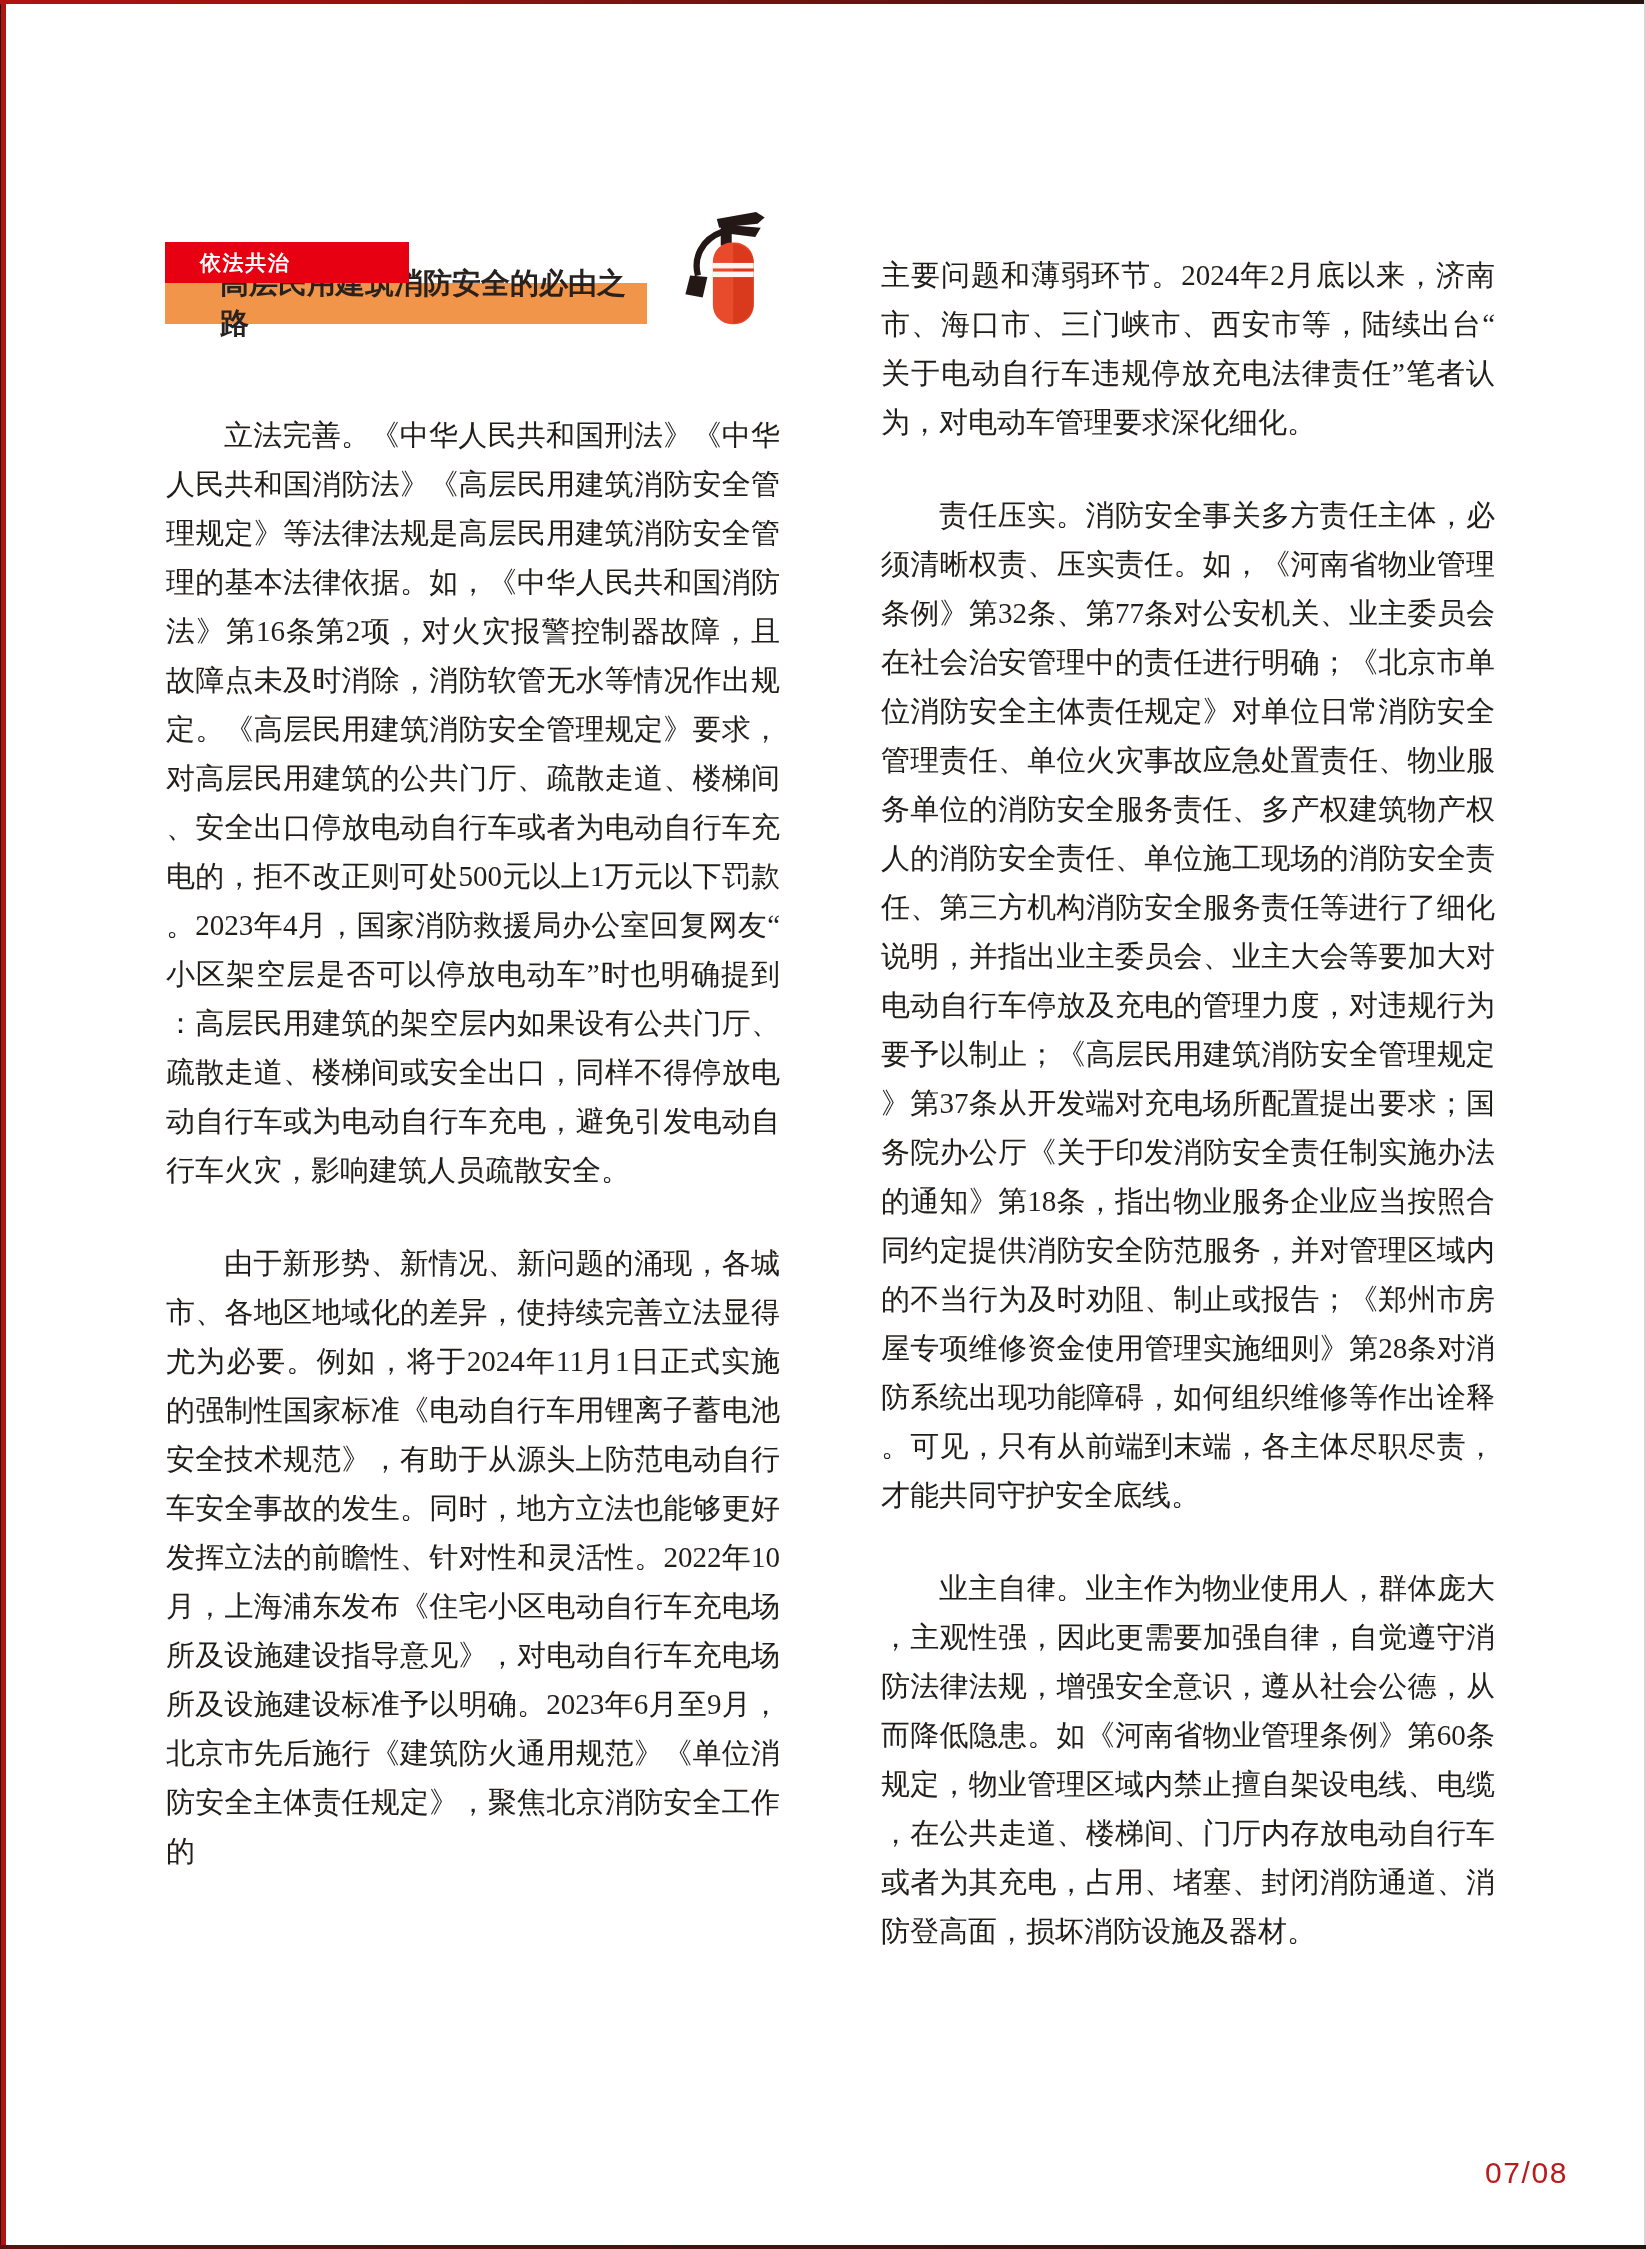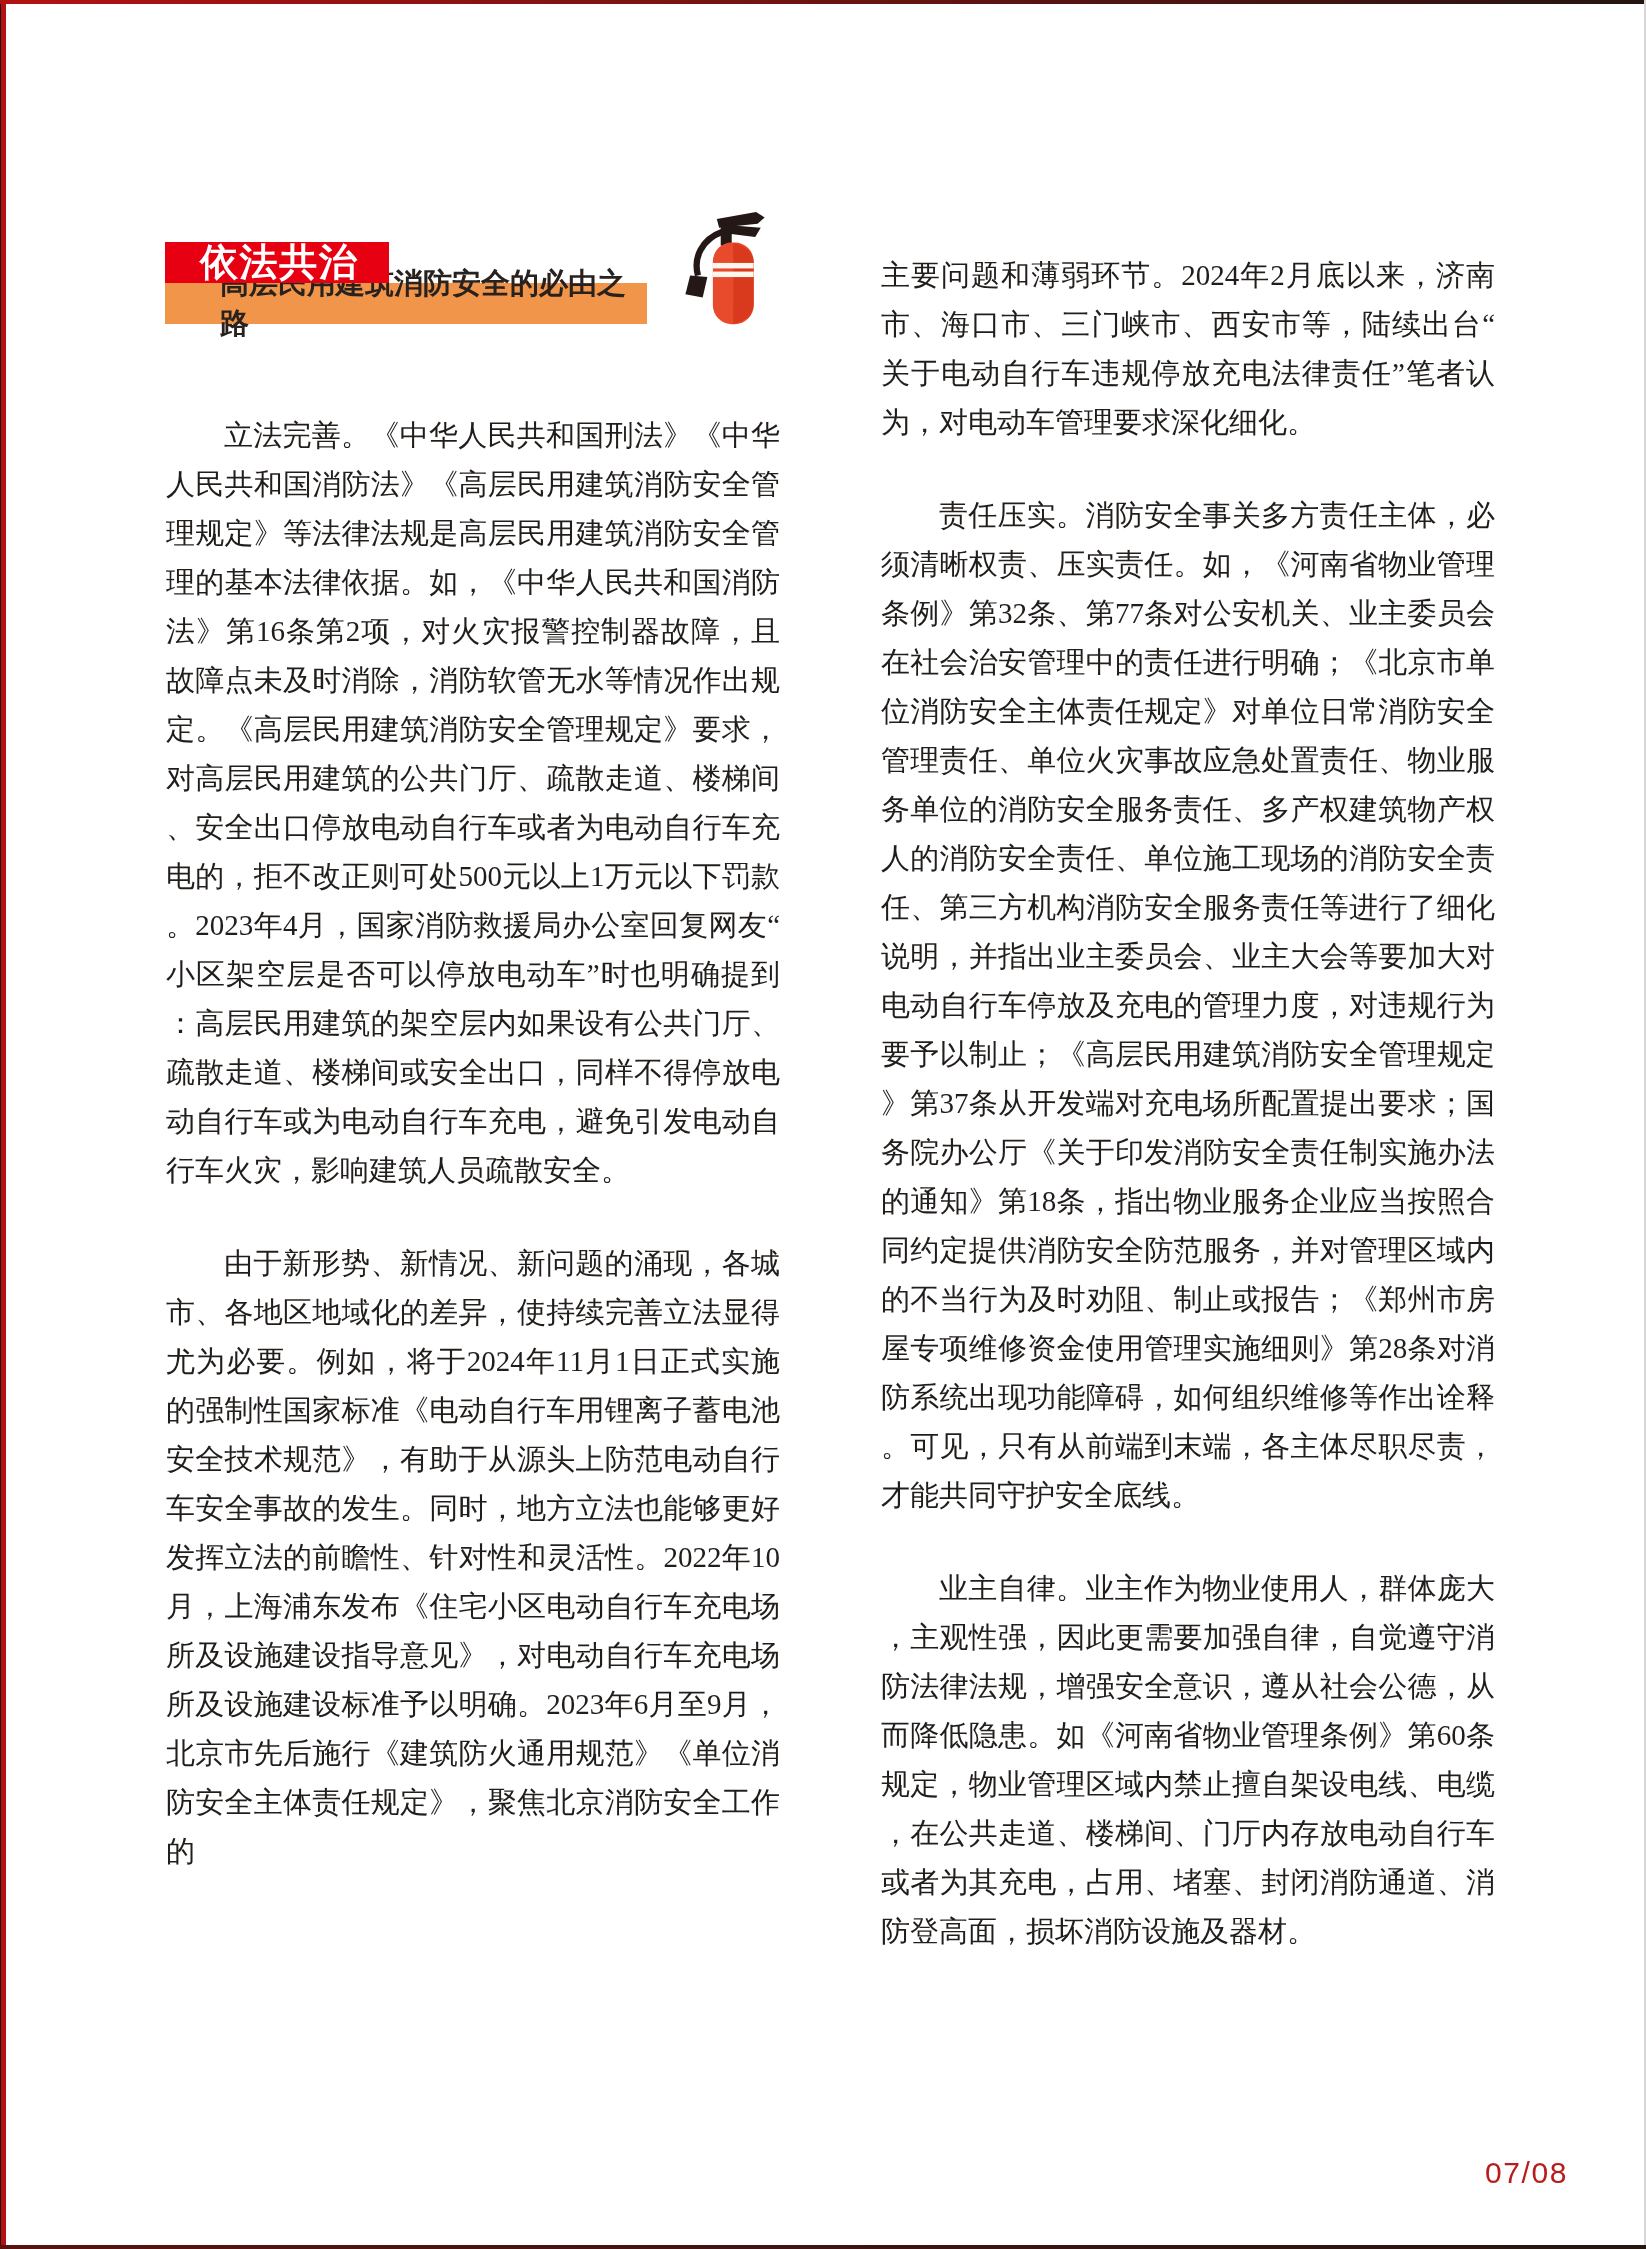--- a/index.html
+++ b/index.html
@@ -12,25 +12,25 @@
   }
   
   .frame{position:absolute;z-index:5;}
   .frame-left{left:0;top:0;width:4.7px;height:2250px;background:var(--border-left,#b31212);border-left:0.8px solid #1c0d0b;}
   .frame-top{left:0;top:0;width:1647px;height:3.9px;background:linear-gradient(90deg,var(--border-left,#b31212),var(--border-dark,#241511));}
   .frame-right{right:0;top:0;width:3.1px;height:2250px;background:var(--border-right,#d8d6d4);}
   .frame-bottom{left:0;bottom:0;width:1647px;height:4.7px;background:linear-gradient(90deg,#5a1210,var(--border-dark,#241511));}
 
   
   .tag-box{
-    position:absolute;left:165px;top:242px;width:224px;height:41px;
+    position:absolute;left:165px;top:242px;width:244px;height:41px;
     background:var(--tag-bg,#e60012);
     display:flex;align-items:center;box-sizing:border-box;padding-left:35px;
     font-family:"Liberation Sans","DejaVu Sans",sans-serif;
-    font-weight:bold;font-size:38px;color:#ffffff;letter-spacing:1.6px;
+    font-weight:bold;font-size:21px;color:#ffffff;letter-spacing:1.6px;
     z-index:2;
   }
   .title-bar{
     position:absolute;left:165px;top:283px;width:482px;height:41px;
     background:var(--title-bg,#f0954a);
     display:flex;align-items:center;box-sizing:border-box;padding-left:55px;
     font-family:"Liberation Sans","DejaVu Sans",sans-serif;
     font-weight:600;font-size:29px;color:#29211d;letter-spacing:0px;
     z-index:1;
   }

